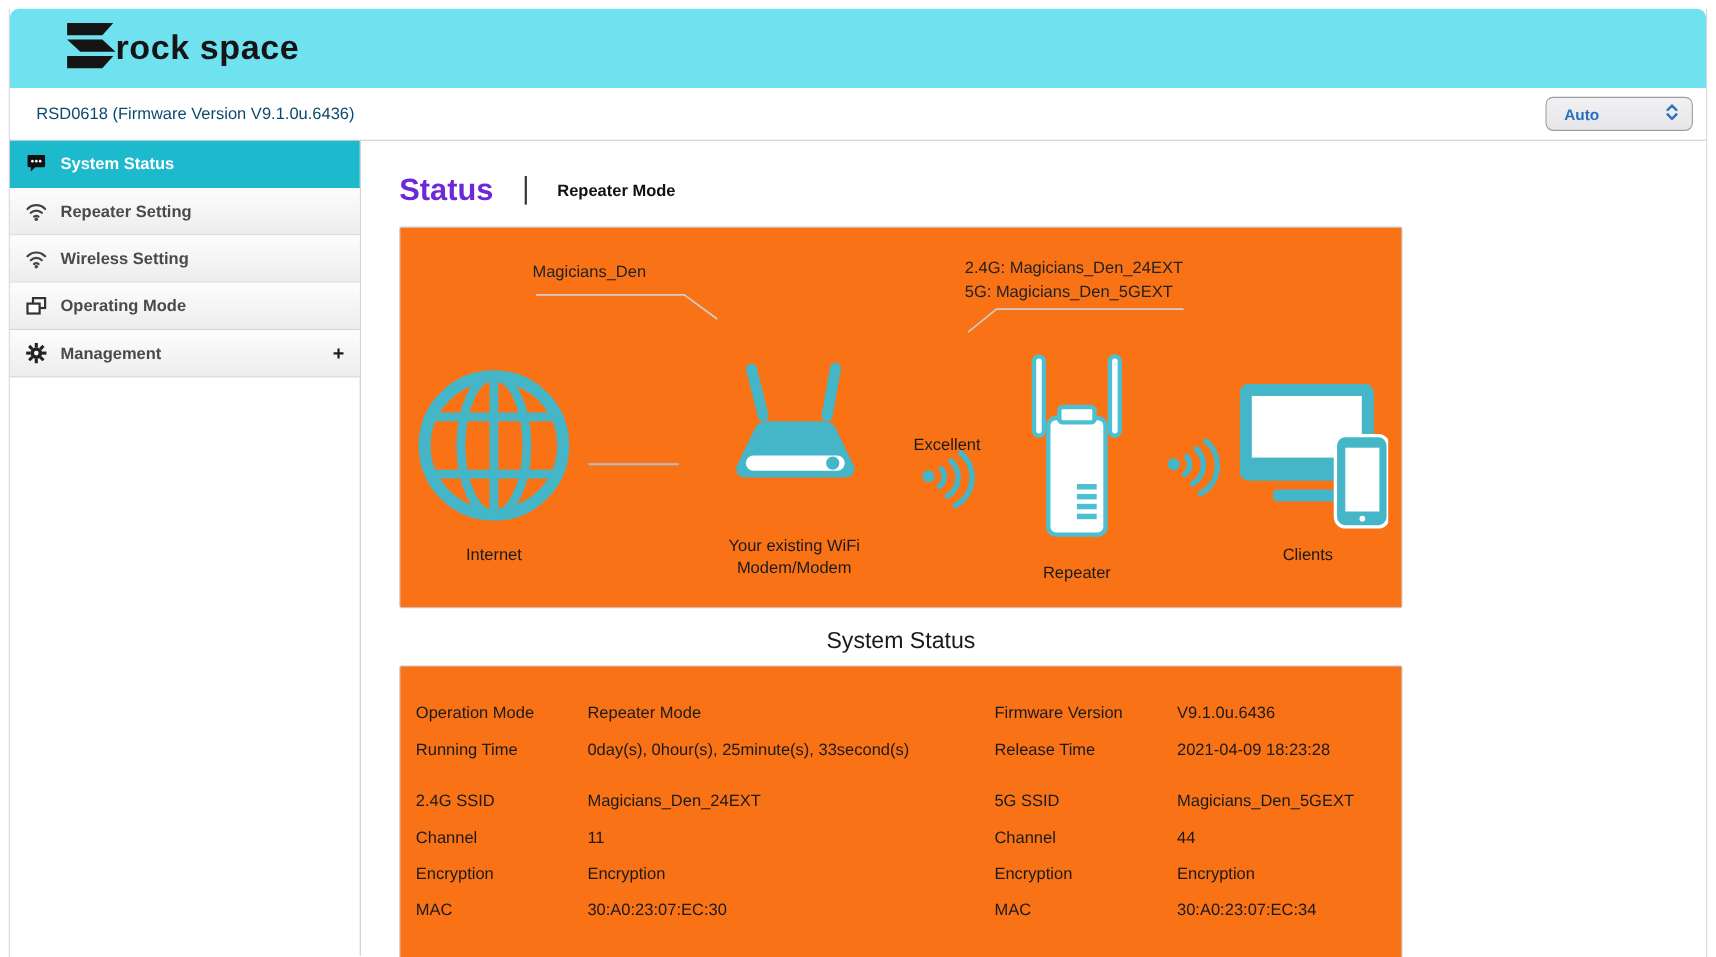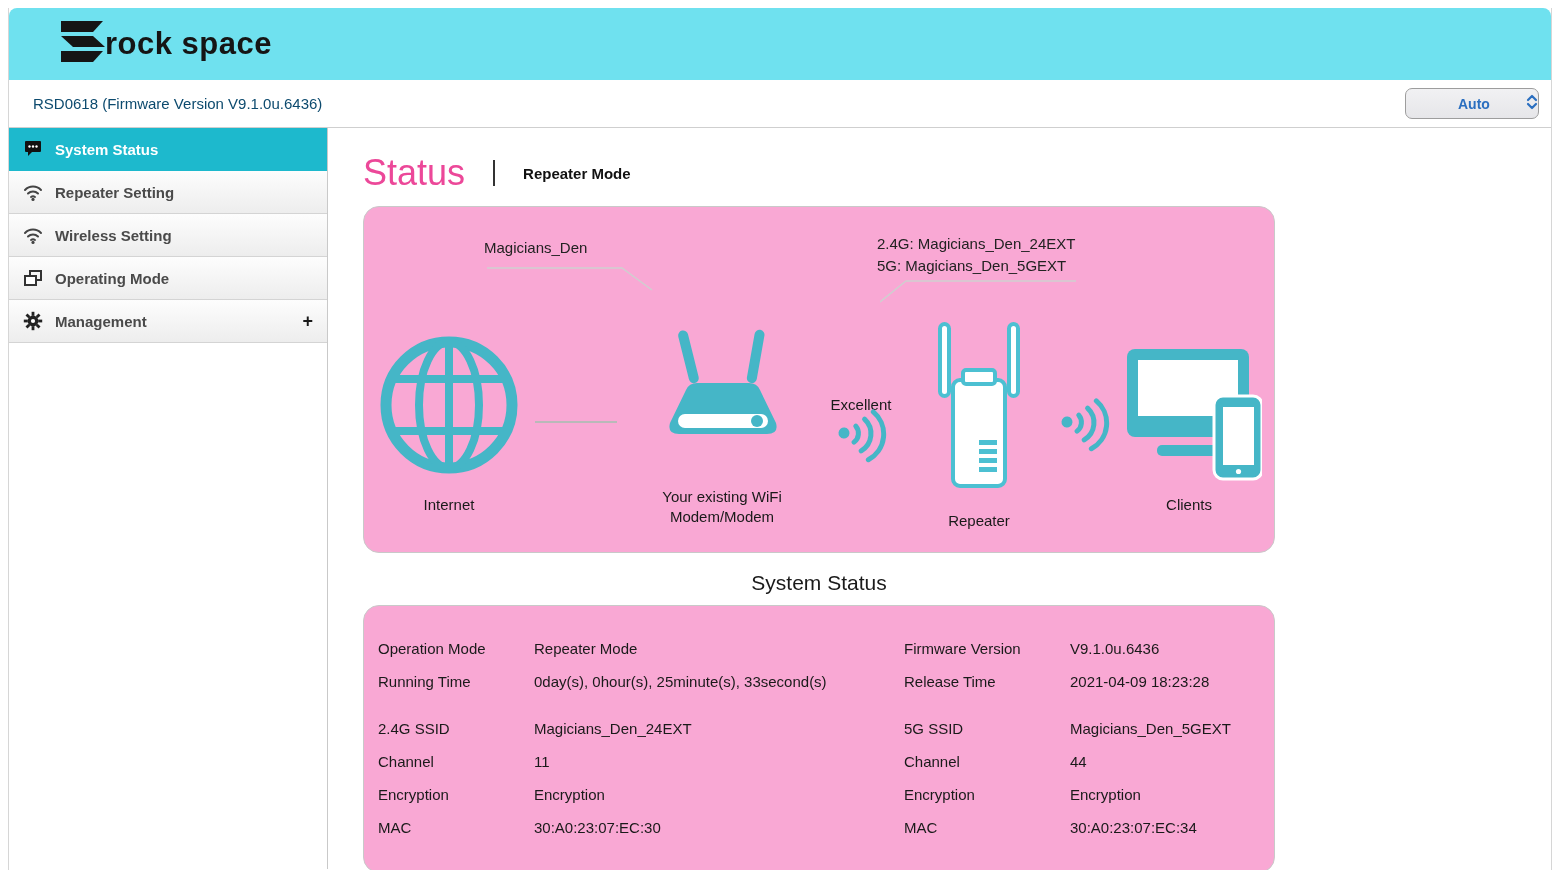--- a/index.html
+++ b/index.html
@@ -14,42 +14,42 @@
   .logo { display:flex; align-items:center; margin-left:50px; }
   .logo-text { font-size:31px; font-weight:bold; color:#151515; letter-spacing:.5px; }
 
   
   .device-bar { height:48px; background:#fff; border-bottom:1px solid #cfcfcf;
     display:flex; align-items:center; justify-content:space-between; padding:0 12px 0 24px; }
   .device-title { font-size:15px; color:#0c4a6e; }
   .mode-select { width:134px; height:31px; background:linear-gradient(#f1f1f3,#e6e6e9);
     border:1px solid #9d9d9d; border-radius:7px; display:flex; align-items:center;
     justify-content:space-between; padding:0 12px 0 16px; cursor:default; }
-  .mode-select span { color:#2b6fc0; font-size:14px; font-weight:bold;margin-left:36px; }
+  .mode-select span { color:#2b6fc0; font-size:14px; font-weight:bold; }
 
   
   .body-row { display:flex; height:741px; }
   .sidebar { width:319px; border-right:1px solid #c9c9c9; display:flex; flex-direction:column; }
   .nav-item { height:43px; display:flex; align-items:center; gap:12px; padding:0 14px;
     background:linear-gradient(#fdfdfd,#ededed); border-bottom:1px solid #d4d4d4;
     font-size:15px; font-weight:bold; color:#4a4a4a; cursor:pointer; }
   .nav-item.active { background:#1db9cd; color:#fff; border-bottom:1px solid #1db9cd; }
   .nav-item .plus { margin-left:auto; color:#1a1a1a; font-size:18px; font-weight:bold; }
   .nav-icon { width:20px; height:20px; flex:0 0 20px; }
 
   .main { flex:1; padding:28px 0 0 35px; }
 
   
   .page-head { display:flex; align-items:center; height:34px; }
-  .page-title { font-size:36px; font-weight:normal; color:#ec4899; }
+  .page-title { font-size:28px; font-weight:bold; color:#6d28d9; }
   .head-sep { width:2px; height:26px; background:#333; margin:0 28px; }
   .page-sub { font-size:15px; font-weight:bold; color:#111; }
 
   
-  .panel { width:912px; border:1px solid #c9c9c9; border-radius:16px; background:#f9a8d4; }
+  .panel { width:912px; border:1px solid #c9c9c9; border-radius:2px; background:#f97316; }
   .diagram { position:relative; height:347px; margin-top:16px; }
   .abs { position:absolute; }
   .callout-label { font-size:15px; color:#222; white-space:nowrap; }
   .node-label { font-size:15px; color:#1a1a1a; text-align:center; line-height:20px; }
   .connector { height:2px; background:#b9b9b9; }
 
   
   .section-title { width:912px; text-align:center; font-size:21px; color:#1a1a1a;
     margin:18px 0 10px; }
   .status-panel { padding:26px 0 28px; }

